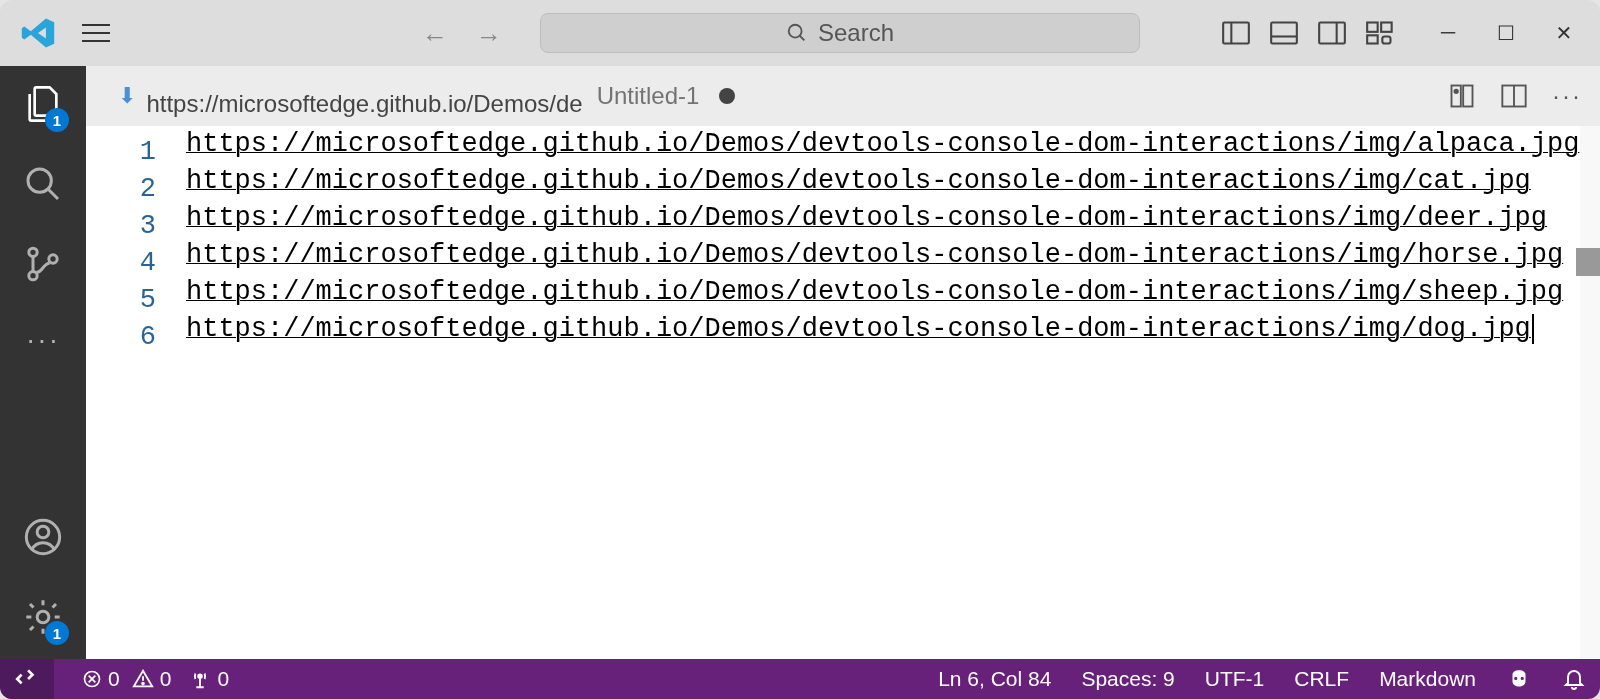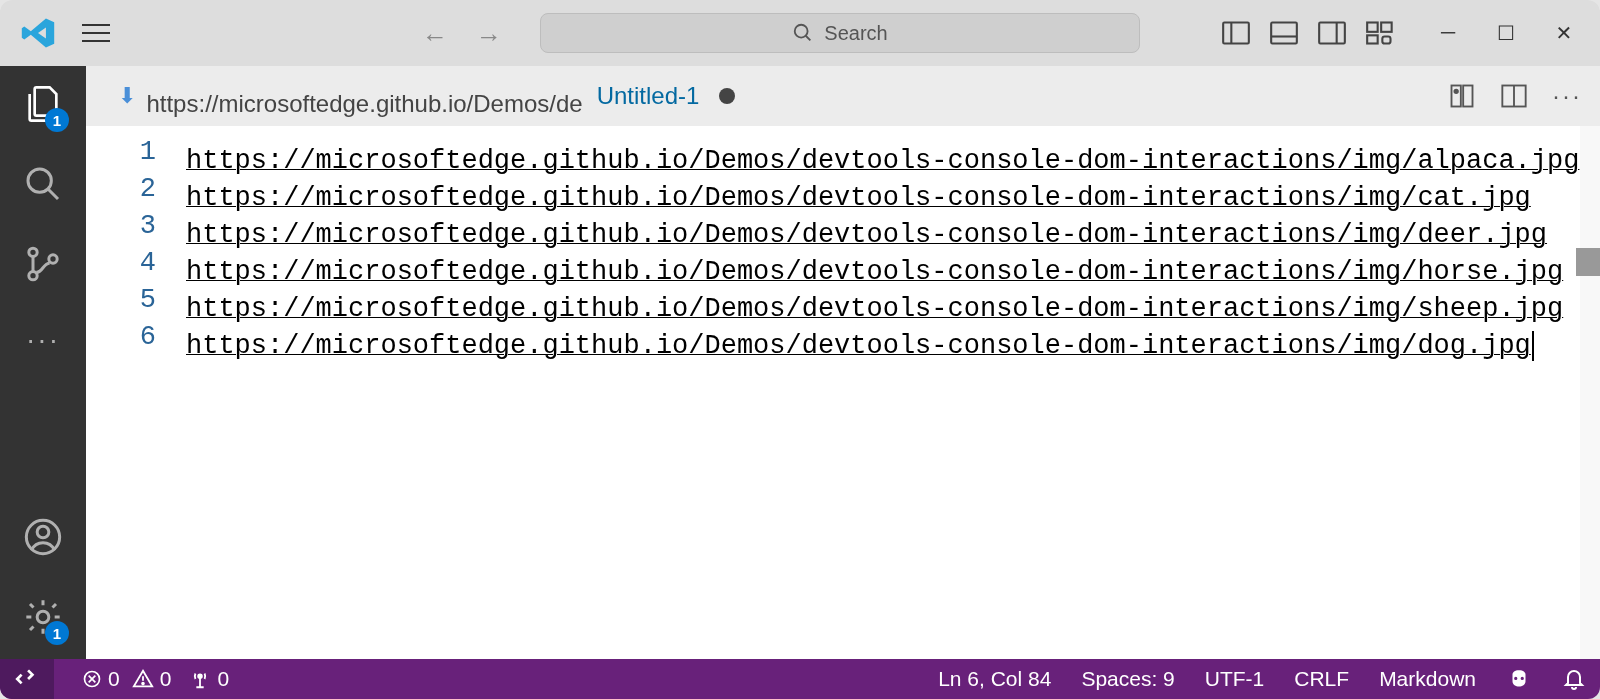--- a/index.html
+++ b/index.html
@@ -32,21 +32,21 @@
   display: flex; gap: 28px; margin-left: 280px; margin-right: 30px;
 }
 .nav-arrow { color: #888; font-size: 26px; cursor: pointer; user-select: none; }
 .search-box {
   flex: 0 0 600px;
   height: 40px;
   background: #cfcfcf;
   border: 1px solid #bdbdbd;
   border-radius: 8px;
   display: flex; align-items: center; justify-content: center;
-  gap: 10px; color: #555; font-size: 20px;
+  gap: 10px; color: #555; font-size: 24px;
 }
 .title-right {
   margin-left: auto;
   display: flex; align-items: center; gap: 20px;
   color: #444;
 }
 .title-right .ticon { width: 28px; height: 24px; cursor: pointer; }
 .win-controls { display: flex; gap: 38px; margin-left: 24px; margin-right: 14px; }
 .win-btn { font-size: 20px; color: #333; cursor: pointer; user-select: none; width: 20px; text-align: center; }
 
@@ -85,39 +85,39 @@
 }
 .tab {
   display: flex; align-items: center; gap: 10px;
   padding: 0 20px; height: 100%;
   background: #ececec;
   font-size: 24px; color: #444;
   cursor: pointer;
 }
 .tab-icon { color: #4a8fd8; font-size: 22px; }
 .tab-title { white-space: nowrap; overflow: hidden; text-overflow: ellipsis; max-width: 520px; margin-top: 15px; }
-.tab-suffix { color: #0369a1; margin-left: 4px; }
+.tab-suffix { color: #737373; margin-left: 4px; }
 .tab-dirty { width: 16px; height: 16px; background: #444; border-radius: 50%; margin-left: 10px; }
 .tabbar-right { margin-left: auto; display: flex; gap: 24px; padding-right: 18px; color: #555; }
 .tabbar-right svg { width: 28px; height: 28px; cursor: pointer; }
 .ellipsis { font-size: 24px; letter-spacing: 2px; cursor: pointer; }
 
 
 .editor-body { flex: 1; display: flex; position: relative; background: #fff; font-family: Consolas, "Courier New", monospace; font-size: 27px; }
 .gutter {
   width: 100px;
   text-align: right;
   padding-right: 30px;
   padding-top: 8px;
   color: #2a6497;
   user-select: none;
 }
 .gutter div { height: 37px; line-height: 37px; }
 .code {
-  flex: 1; padding-top: 17px; color: #000;
+  flex: 1; padding-top: 0; color: #000;
   min-width: 0;
 }
 .code .line { height: 37px; line-height: 37px; white-space: pre; }
 .code .url { text-decoration: underline; text-decoration-thickness: 1px; }
 .cursor {
   display: inline-block; width: 2px; height: 30px; background: #000;
   vertical-align: text-bottom; margin-left: 1px;
 }
 .minimap {
   position: absolute; right: 0; top: 0;

